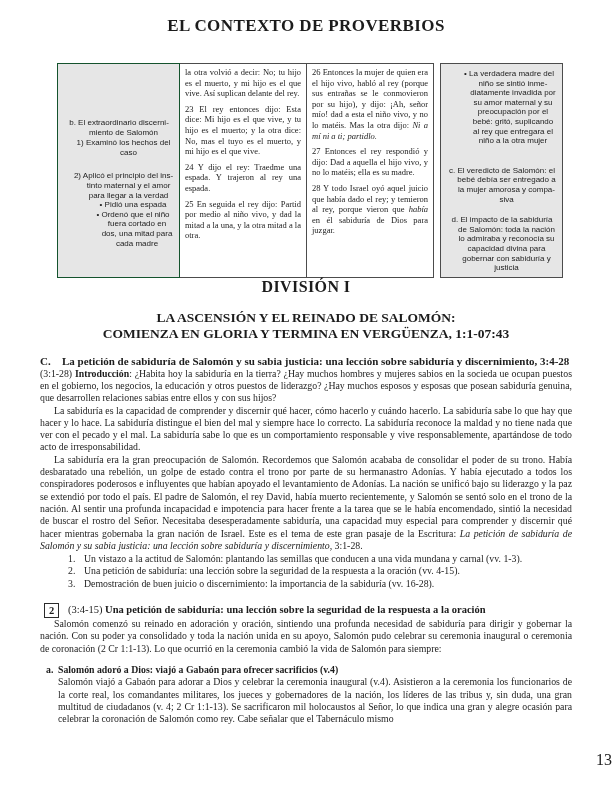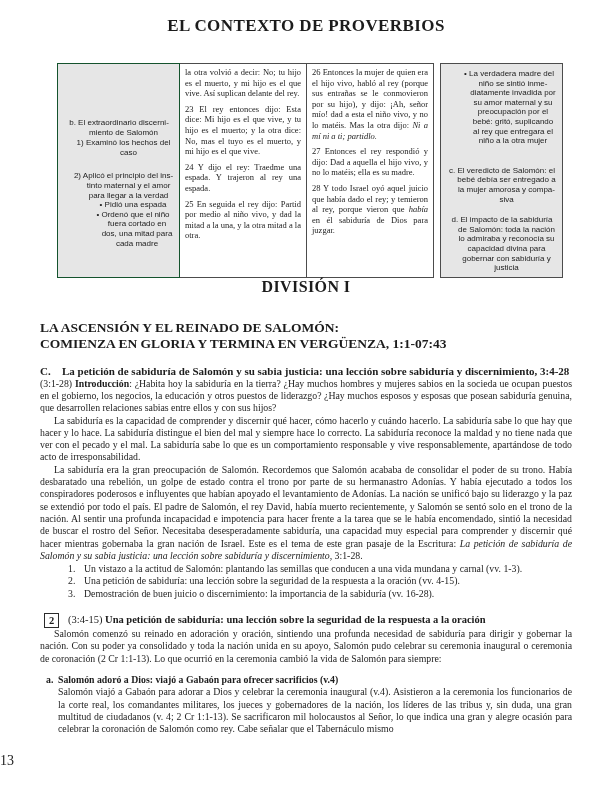--- a/index.html
+++ b/index.html
@@ -67,22 +67,22 @@
   .d-item{margin-top:11px;}
 
   
   .division-title{
     text-align:center;
     font-weight:bold;
     font-size:16px;
     letter-spacing:.4px;
   }
   .division-subtitle{
-    margin-top:24px;
-    text-align:left;
+    margin-top:14px;
+    text-align:center;
     font-weight:bold;
     font-size:13.5px;
     line-height:16.5px;
   }
 
   
   .c-heading{
     margin-top:11px;
     position:relative;
     padding-left:22px;
@@ -123,22 +123,22 @@
     font-size:9.8px;line-height:12.5px;
     text-align:left;
   }
   .sub-a-label{position:absolute;left:6px;top:0;}
   .sub-a-para{padding-left:18px;}
 
   
   .page-number{
     position:absolute;
     bottom:23px;left:0;right:0;
-    text-align:left;
-    font-size:14px;
+    text-align:right;
+    font-size:16px;
   }
 </style>
 </head>
 <body>
 
 <div class="page">
 
   <div class="header-title">EL CONTEXTO DE PROVERBIOS</div>
 
   <div class="ctable">

